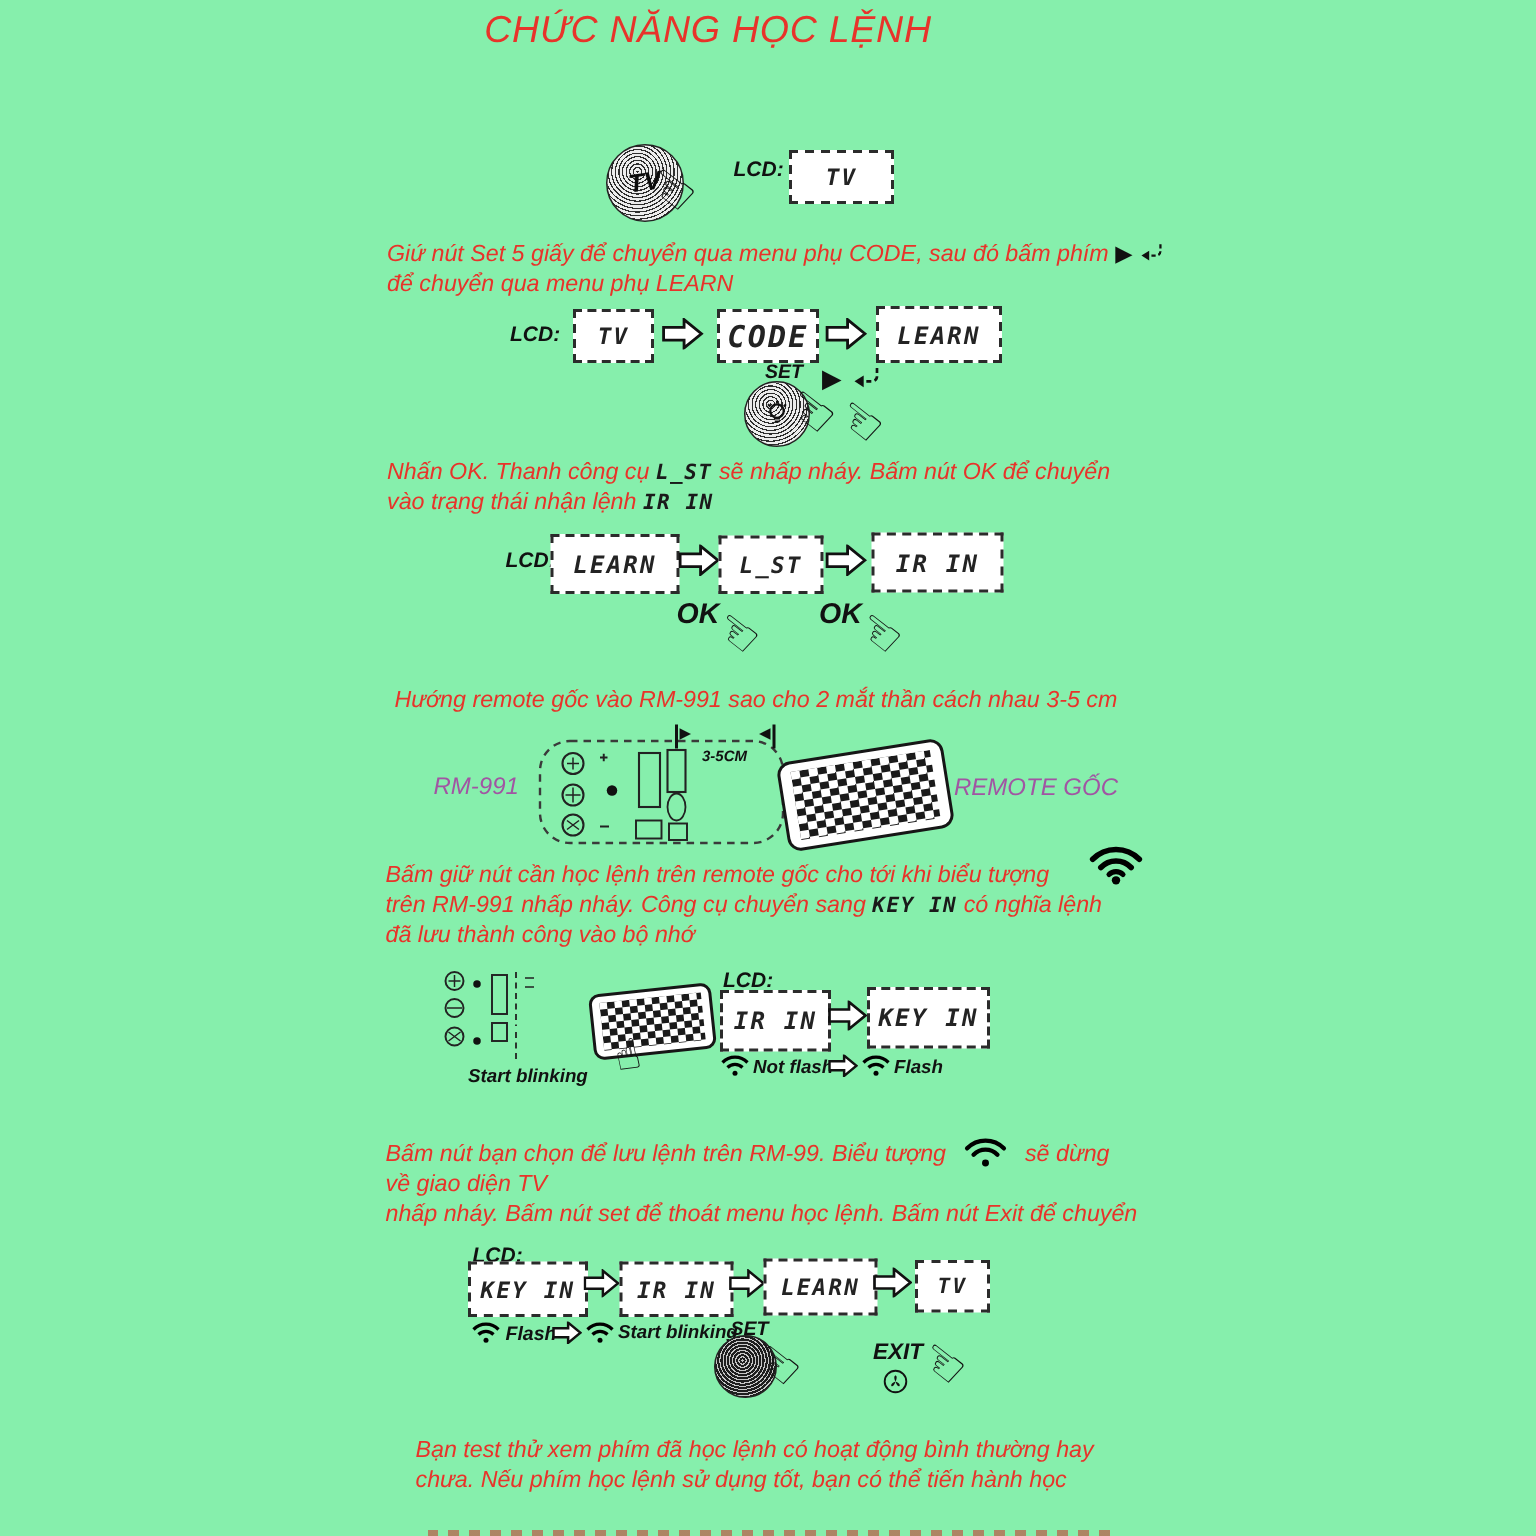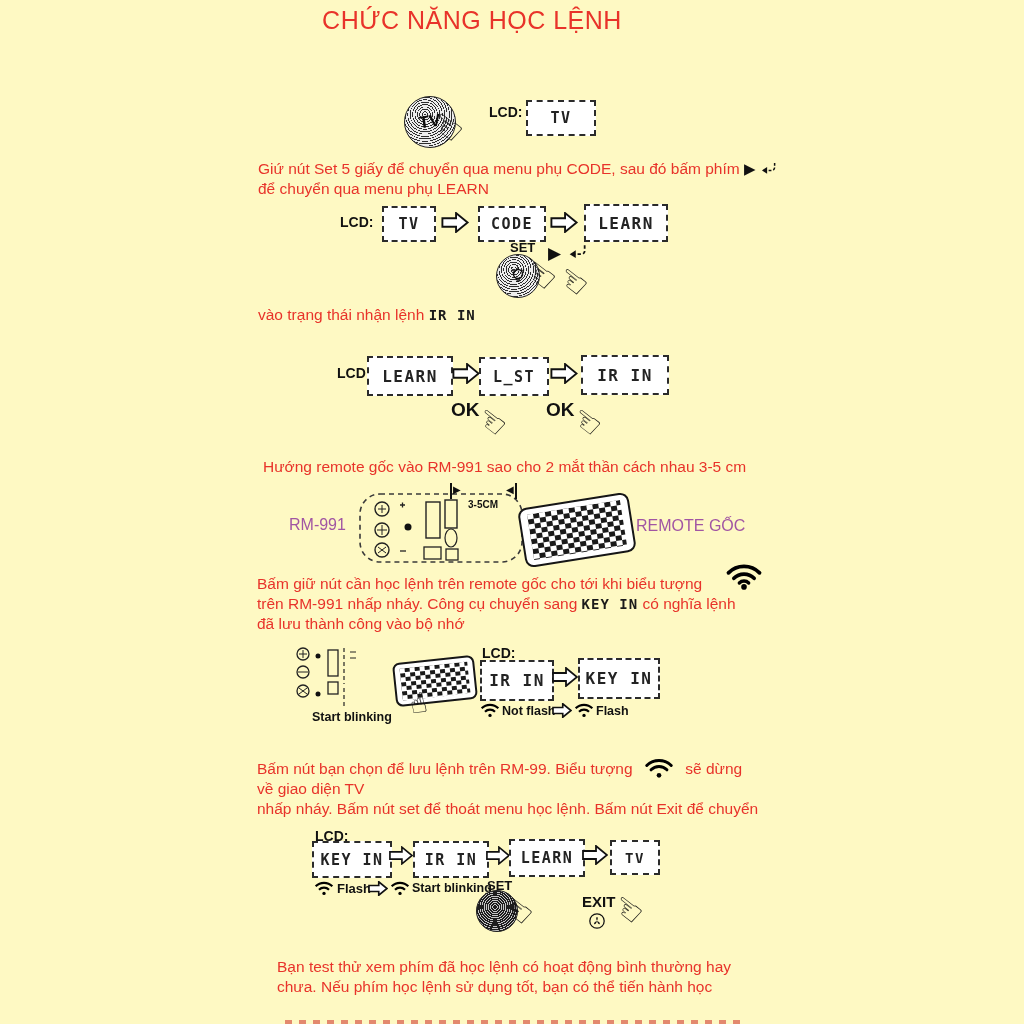--- a/index.html
+++ b/index.html
@@ -1,17 +1,17 @@
 <!DOCTYPE html>
 <html><head>
 <meta charset="utf-8">
 <style>
   html,body{margin:0;padding:0;background:#fff;}
-  #page{position:relative;width:1024px;height:1024px;background:#fef9c3;overflow:hidden;
-        font-family:"Liberation Sans","DejaVu Sans",sans-serif;}
+  #page{position:relative;width:1024px;height:1024px;background:#86efac;overflow:hidden;
+        font-family:"Liberation Sans","DejaVu Sans",sans-serif;font-style:italic;}
   .abs{position:absolute;}
   .title{position:absolute;left:0;top:6px;width:944px;text-align:center;
          font-size:25px;color:#e8332a;letter-spacing:.5px;}
   .rp{position:absolute;font-size:15.5px;line-height:20px;color:#e8332a;white-space:nowrap;}
   .seg-inline{font-family:"DejaVu Sans Mono",monospace;font-weight:700;color:#1a1a1a;
               font-size:14px;letter-spacing:1px;}
   .lcdlab{position:absolute;font-weight:700;font-size:14px;color:#111;}
   .box{position:absolute;border:2px dashed #2b2b2b;background:#fff;display:flex;
        align-items:center;justify-content:center;}
   .seg{font-family:"DejaVu Sans Mono",monospace;font-weight:700;color:#232323;letter-spacing:1.5px;}
@@ -66,21 +66,21 @@
   </div>
 
   <span class="lcdlab" style="left:340px;top:214px">LCD:</span>
   <div class="box" style="left:382px;top:206px;width:50px;height:32px">
     <span class="seg" style="font-size:15px">TV</span>
   </div>
   <svg class="barrow" style="left:440px;top:212px" width="30" height="21" viewBox="0 0 26 20">
     <polygon points="1,6 14,6 14,1 25,10 14,19 14,14 1,14" fill="#fff" stroke="#111" stroke-width="1.8"></polygon>
     </svg>
   <div class="box" style="left:478px;top:206px;width:64px;height:32px">
-    <span class="seg" style="font-size:15px">CODE</span>
+    <span class="seg" style="font-size:20px">CODE</span>
   </div>
   <svg class="barrow" style="left:549px;top:212px" width="30" height="21" viewBox="0 0 26 20">
     <polygon points="1,6 14,6 14,1 25,10 14,19 14,14 1,14" fill="#fff" stroke="#111" stroke-width="1.8"></polygon>
     </svg>
   <div class="box" style="left:584px;top:204px;width:80px;height:34px">
     <span class="seg" style="font-size:16px">LEARN</span>
   </div>
   <span class="bb" style="left:510px;top:240px;font-size:13px">SET</span>
   <div class="btn-round" style="left:496px;top:254px;width:42px;height:42px">
     <svg width="20" height="20" viewBox="0 0 20 20">
@@ -90,20 +90,25 @@
   </div>
   <span class="hand" style="left:524px;top:257px;font-size:36px">☜</span>
   <span class="play" style="position:absolute;left:548px;top:243px;font-size:17px">▶</span>
   <svg class="barrow" style="left:568px;top:243px" width="20" height="18" viewBox="0 0 18 16">
     <path d="M15 2 v5 a3 3 0 0 1 -3 3 H6" fill="none" stroke="#111" stroke-width="1.6" stroke-dasharray="3 2"></path>
     <polygon points="7,6.5 7,13.5 1.5,10" fill="#111"></polygon>
     </svg>
   <span class="hand" style="left:558px;top:264px;font-size:34px">☜</span>
 
   <div class="rp" style="left:258px;top:305px">
+    <div>
+      <span>Nhấn OK. Thanh công cụ</span>
+      <span class="seg-inline">L_ST</span>
+      <span>sẽ nhấp nháy. Bấm nút OK để chuyển</span>
+    </div>
     <div>
       <span>vào trạng thái nhận lệnh</span>
       <span class="seg-inline">IR IN</span>
     </div>
   </div>
 
   <span class="lcdlab" style="left:337px;top:365px">LCD:</span>
   <div class="box" style="left:367px;top:356px;width:82px;height:36px">
     <span class="seg" style="font-size:16px">LEARN</span>
   </div>

